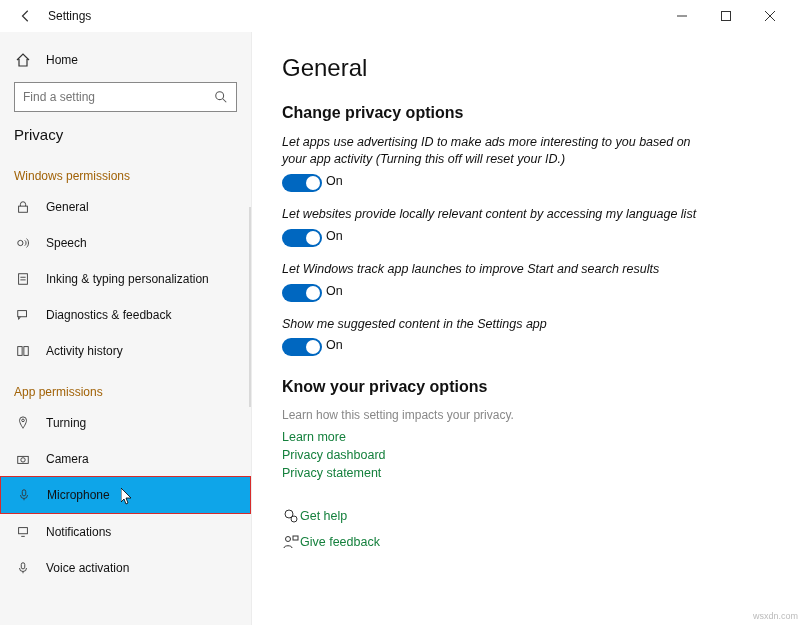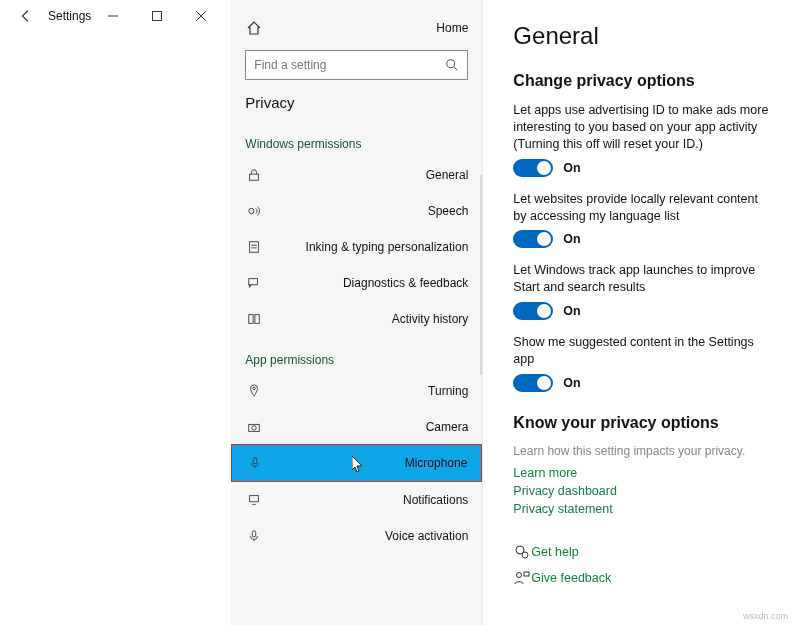--- a/index.html
+++ b/index.html
@@ -1,49 +1,49 @@
 <!DOCTYPE html>
 <html><head>
 <meta charset="utf-8">
 <style>
   * { box-sizing: border-box; margin: 0; padding: 0; }
   html, body { width: 800px; height: 625px; font-family: "Segoe UI", Arial, sans-serif; font-size: 12px; color: #111; background: #fff; overflow: hidden; }
-  .window { display: flex; flex-direction: row; width: 100%; height: 100%; }
+  .window { display: flex; flex-direction: column; width: 100%; height: 100%; }
   .titlebar { height: 32px; display: flex; align-items: center; padding: 0 8px; }
   .titlebar-left { display: flex; align-items: center; gap: 12px; padding-left: 8px; }
   .back-btn { width: 20px; height: 20px; display:flex; align-items:center; justify-content:center; cursor:pointer; }
   .titlebar-title { font-size: 12px; }
   .titlebar-controls { margin-left: auto; display: flex; }
   .ctrl { width: 44px; height: 30px; display:flex; align-items:center; justify-content:center; cursor:pointer; }
   .body { flex: 1; display: flex; overflow: hidden; }
   .sidebar { width: 252px; height: 100%; padding: 10px 0 0 0; background: #f6f6f6; position: relative; border-right: 1px solid #ececec; }
   .sidebar-scroll { height: 100%; overflow-y: auto; }
-  .home-row, .nav-row { display:flex; align-items:center; gap: 14px; height: 36px; padding: 0 14px; cursor:pointer;justify-content:space-between; }
+  .home-row, .nav-row { display:flex; align-items:center; gap: 14px; height: 36px; padding: 0 14px; cursor:pointer; }
   .nav-row .icon, .home-row .icon { width: 18px; display:flex; justify-content:center; color:#333; }
   .searchbox { margin: 4px 14px 8px 14px; height: 30px; border: 1px solid #888; display:flex; align-items:center; padding: 0 8px; background:#fff; }
   .searchbox input { border:none; outline:none; flex:1; font-size:12px; background:transparent; }
   .sidebar h2 { font-size: 15px; font-weight:400; padding: 6px 14px 10px; }
-  .group-label { font-size: 12px; color:#14532d; padding: 16px 14px 6px; }
+  .group-label { font-size: 12px; color:#a16207; padding: 16px 14px 6px; }
   .nav-row.selected { background:#0ea5e9; }
   .highlight-box { border:1.5px solid #d62b2b; margin-top:-1px; }
   .cursor { position:absolute; width:12px; height:18px; pointer-events:none; }
   .content { flex:1; padding: 22px 30px; overflow-y:auto; }
   .content h1 { font-size: 24px; font-weight: 400; margin-bottom: 22px; }
   .content h3 { font-size: 16px; font-weight: 600; margin: 8px 0 12px; }
   .opt { margin-bottom: 14px; max-width: 430px; }
-  .opt-desc { font-size: 12.5px; line-height: 1.35; margin-bottom: 6px; }
-  .toggle-row { display:flex; align-items:center; gap:10px;font-weight:bold; }
+  .opt-desc { font-size: 12.5px; line-height: 1.35; margin-bottom: 6px; font-style: italic; }
+  .toggle-row { display:flex; gap:4px; }
   .toggle { position:relative; width:40px; height:18px; background:#0067c0; border-radius:9px; cursor:pointer; }
   .toggle::after { content:""; position:absolute; right:2px; top:2px; width:14px; height:14px; background:#fff; border-radius:50%; }
   .toggle-label { font-size:12.5px; }
   .info-sub { font-size:12px; color:#888; margin-bottom:8px; }
   .link { color:#15803d; font-size:12.5px; display:block; margin-bottom:4px; cursor:pointer; }
   .help-row { display:flex; align-items:center; gap:0; margin-top:10px; }
   .help-icon { width:18px; display:flex; justify-content:center; color:#333; }
-  .watermark { position:absolute; bottom:4px; right:12px; font-size:9px; color:#bbb; }
+  .watermark { position:absolute; bottom:4px; right:2px; font-size:9px; color:#bbb; }
   svg { display:block; }
   .scroll-accent { position:absolute; top:175px; height:200px; width:2px; right:0; background:#d9d9d9; }
 </style>
 </head>
 <body>
 
 <div class="window">
   <div class="titlebar">
     <div class="titlebar-left">
       <div class="back-btn">

